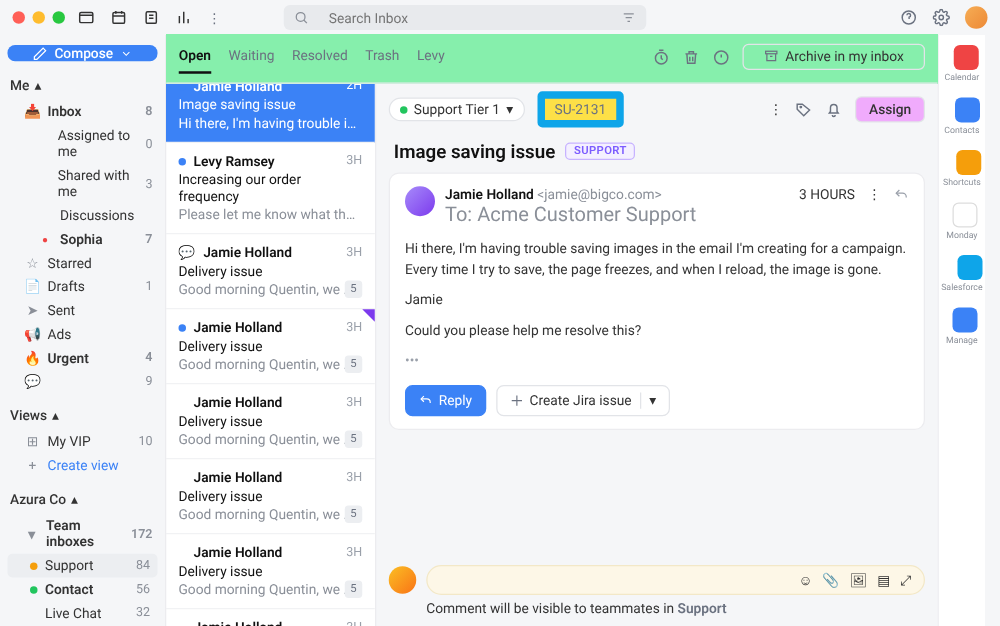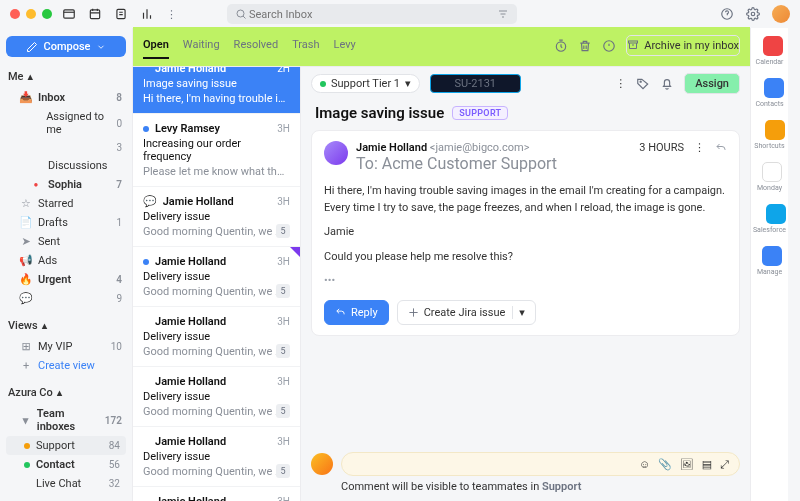--- a/index.html
+++ b/index.html
@@ -4,21 +4,21 @@
 <style>
 *{box-sizing:border-box;margin:0;padding:0;font-family:-apple-system,BlinkMacSystemFont,"Segoe UI",Roboto,sans-serif;font-size:11px;color:#333}
 body{background:#f5f6f8;width:800px;height:501px;overflow:hidden;display:flex;flex-direction:column}
 svg{display:block}
 .titlebar{height:28px;display:flex;align-items:center;padding:0 10px;gap:10px}
 .traffic{display:flex;gap:6px}
 .dot{width:10px;height:10px;border-radius:50%}
 .red{background:#ff5f57}.yellow{background:#febc2e}.green{background:#28c840}
 .tb-icons{display:flex;gap:12px;align-items:center;color:#6b7280}
 .tb-icons span,.tb-icons svg{color:#6b7280}
-.search{flex:0 0 290px;margin-left:40px;height:20px;background:#e8eaed;border-radius:5px;display:flex;align-items:center;padding:0 8px;gap:2px;color:#8a8f98}
+.search{flex:0 0 290px;margin-left:40px;height:20px;background:#e8eaed;border-radius:5px;display:flex;align-items:center;padding:0 8px;gap:16px;color:#8a8f98}
 .search input{border:none;background:transparent;outline:none;flex:1;color:#555}
 .tb-right{margin-left:auto;display:flex;gap:12px;align-items:center}
 .avatar{width:18px;height:18px;border-radius:50%;background:linear-gradient(135deg,#f6ad55,#ed8936)}
 .main{flex:1;display:flex;min-height:0}
 
 .sidebar{width:132px;padding:8px 6px;display:flex;flex-direction:column;gap:1px;overflow:hidden}
 .compose{background:#3b82f6;color:#fff;border:none;border-radius:6px;height:24px;display:flex;align-items:center;justify-content:center;gap:6px;font-weight:500;margin-bottom:8px;cursor:pointer}
 .compose *{color:#fff}
 .sect{font-size:10px;color:#6b7280;display:flex;align-items:center;gap:4px;padding:4px 2px;font-weight:500}
 .navitem{display:flex;align-items:center;padding:3px 4px 3px 14px;border-radius:4px;gap:6px;cursor:pointer}
@@ -29,42 +29,42 @@
 .link{color:#3b82f6}
 .team{border-radius:4px;padding:3px 6px 3px 18px;display:flex;align-items:center}
 .team.sel{background:#eceef1}
 .team .cnt{margin-left:auto;font-size:10px;color:#8a8f98}
 
 .col{flex:1;display:flex;flex-direction:column;min-width:0;background:#fff;border-left:1px solid #ececef}
 .tabs{display:flex;gap:14px;padding:8px 10px 0;border-bottom:1px solid #ececef;align-items:center}
 .tab{padding-bottom:6px;color:#6b7280;cursor:pointer}
 .tab.active{color:#111;font-weight:600;border-bottom:2px solid #111}
 .tabs-right{margin-left:auto;display:flex;gap:10px;align-items:center;padding-bottom:6px;color:#6b7280}
-.archive-btn{display:flex;align-items:flex-start;gap:5px;border:1px solid #e2e4e8;border-radius:5px;padding:3px 0;cursor:pointer}
+.archive-btn{display:flex;align-items:flex-start;gap:5px;border:1px solid #e2e4e8;border-radius:5px;padding:3px 16px;cursor:pointer}
 .list-toolbar{display:flex;align-items:center;gap:10px;padding:6px 10px;border-bottom:1px solid #ececef;color:#6b7280}
 .chip{display:flex;align-items:center;gap:4px;cursor:pointer}
 .threads{flex:1;overflow:auto}
 .thread{padding:8px 10px;border-bottom:1px solid #f1f2f4;cursor:pointer;position:relative}
 .thread.sel{background:#3b82f6}
 .thread.sel *{color:#fff!important}
 .thread .row1{display:flex;align-items:center;gap:6px}
 .thread .blue{width:6px;height:6px;border-radius:50%;background:#3b82f6;flex:none}
 .thread .from{font-weight:600;color:#111;flex:1;white-space:nowrap;overflow:hidden;text-overflow:ellipsis}
 .thread .time{color:#9aa0aa;font-size:10px}
 .thread .subj{color:#111;margin-top:2px}
 .thread .prev{color:#8a8f98;margin-top:2px;white-space:nowrap;overflow:hidden;text-overflow:ellipsis}
 .thread .badge{position:absolute;right:10px;bottom:8px;width:14px;height:14px;border-radius:3px;background:#eceef1;color:#6b7280;font-size:9px;display:flex;align-items:center;justify-content:center}
 
 .pane{width:450px;border-left:1px solid #ececef;background:#f5f6f8;display:flex;flex-direction:column;min-width:0}
 .pane-toolbar{display:flex;align-items:center;padding:6px 10px;gap:10px;color:#6b7280}
 .pill{display:flex;align-items:center;gap:5px;border:1px solid #e2e4e8;background:#fff;border-radius:12px;padding:2px 8px}
 .pill .d{width:6px;height:6px;border-radius:50%;background:#22c55e}
-.tag-pill{border:1px solid #0ea5e9;background:#0f172a;border-radius:4px;padding:2px 24px;color:#6b7280}
+.tag-pill{border:6px solid #0ea5e9;background:#fde047;border-radius:4px;padding:2px 8px;color:#6b7280}
 .pane-toolbar .r{margin-left:auto;display:flex;gap:10px;align-items:center}
-.assign{background:#86efac;border:1px solid #e2e4e8;border-radius:5px;padding:3px 10px;cursor:pointer;font-weight:500}
+.assign{background:#f0abfc;border:1px solid #e2e4e8;border-radius:5px;padding:3px 10px;cursor:pointer;font-weight:500}
 .title-row{display:flex;align-items:center;gap:8px;padding:4px 14px 8px}
 .title-row h1{font-size:15px;font-weight:600;color:#111}
 .support-tag{border:1px solid #c7b3ff;color:#7c5cff;background:#f4f0ff;border-radius:4px;padding:1px 6px;font-size:9px;font-weight:600;letter-spacing:.3px}
 .card{background:#fff;border:1px solid #ececef;border-radius:8px;margin:0 10px 10px;padding:10px 12px}
 .msg-head{display:flex;align-items:flex-start;gap:8px}
 .msg-head .av{width:24px;height:24px;border-radius:50%;background:linear-gradient(135deg,#a78bfa,#7c3aed);flex:none}
 .msg-head .who{font-weight:600;color:#111}
 .msg-head .em{color:#8a8f98}
 .msg-head .to{color:#8a8f98;font-size:16px}
 .msg-head .meta{margin-left:auto;display:flex;align-items:center;gap:10px;color:#9aa0aa;font-size:10px}
@@ -172,20 +172,21 @@
           <span>Inbox</span>
           <span class="cnt">8</span>
         </div>
         <div class="navitem l2">
           <span class="ic ​" style=""></span>
           <span>Assigned to me</span>
           <span class="cnt">0</span>
         </div>
         <div class="navitem l2">
           <span class="ic ​" style=""></span>
+          <span>Shared with me</span>
           <span class="cnt">3</span>
         </div>
         <div class="navitem l2">
           <span class="ic ​" style=""></span>
           <span>Discussions</span>
           <span class="cnt"></span>
         </div>
         <div class="navitem l2 active">
           <span class="ic " style="color:#ef4444;font-size:8px">●</span>
           <span>Sophia</span>
@@ -355,21 +356,21 @@
           <div class="row1">
             <div style="width:6px"></div>
             <span class="from">Jamie Holland</span>
             <span class="time">3H</span>
           </div>
         </div>
       </div>
   </div>
 
   <div class="pane">
-    <div class="tabs" style="border-bottom:none;padding:8px 10px 4px;background:#bef264;margin:-1px 0 0 -168px;position:relative;z-index:2;width:calc(100% + 168px);border-bottom:1px solid #ececef">
+    <div class="tabs" style="border-bottom:none;padding:8px 10px 4px;background:#86efac;margin:-1px 0 0 -168px;position:relative;z-index:2;width:calc(100% + 168px);border-bottom:1px solid #ececef">
       <div id="tabs" style="display:flex;gap:14px">
           <div class="tab active">Open</div>
           <div class="tab">Waiting</div>
           <div class="tab">Resolved</div>
           <div class="tab">Trash</div>
           <div class="tab">Levy</div>
         </div>
       <div class="tabs-right">
         <span>
             <svg width="14" height="14" viewBox="0 0 24 24" fill="none" stroke="#6b7280" stroke-width="2">

